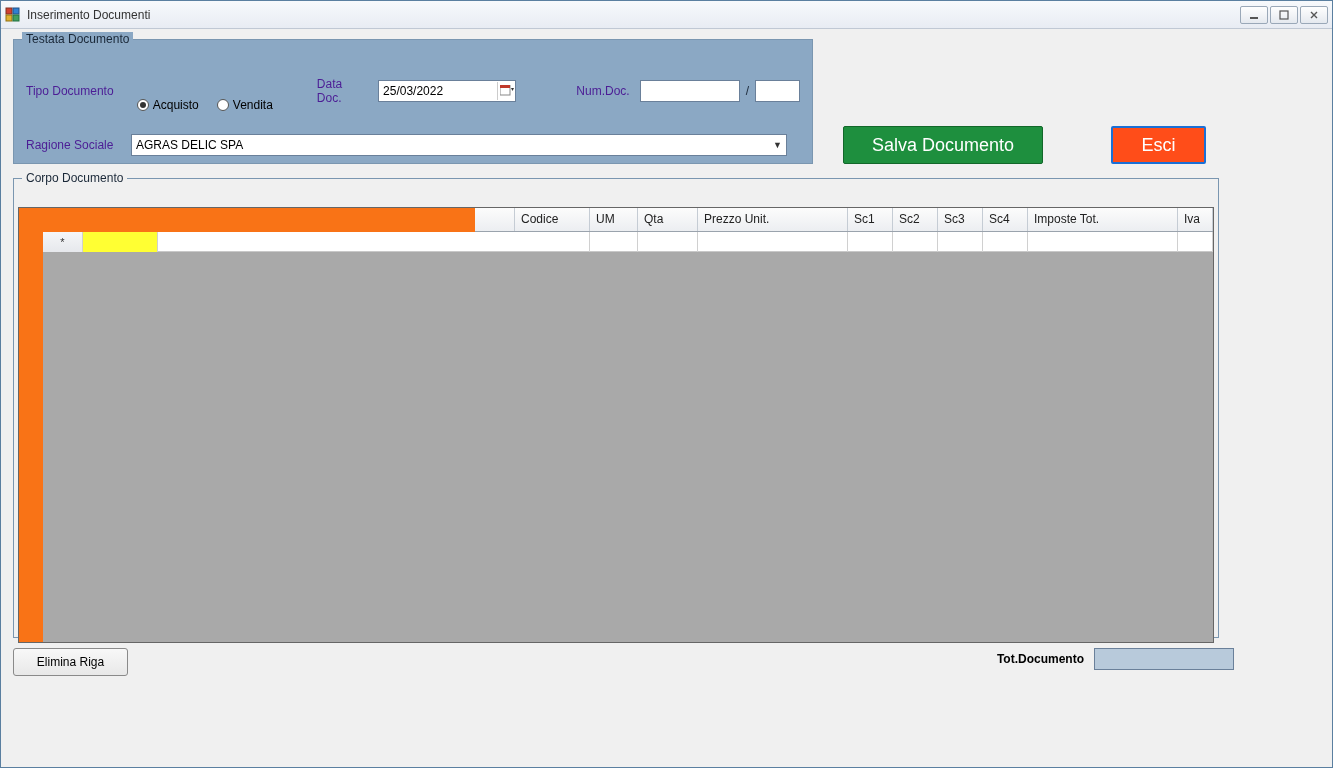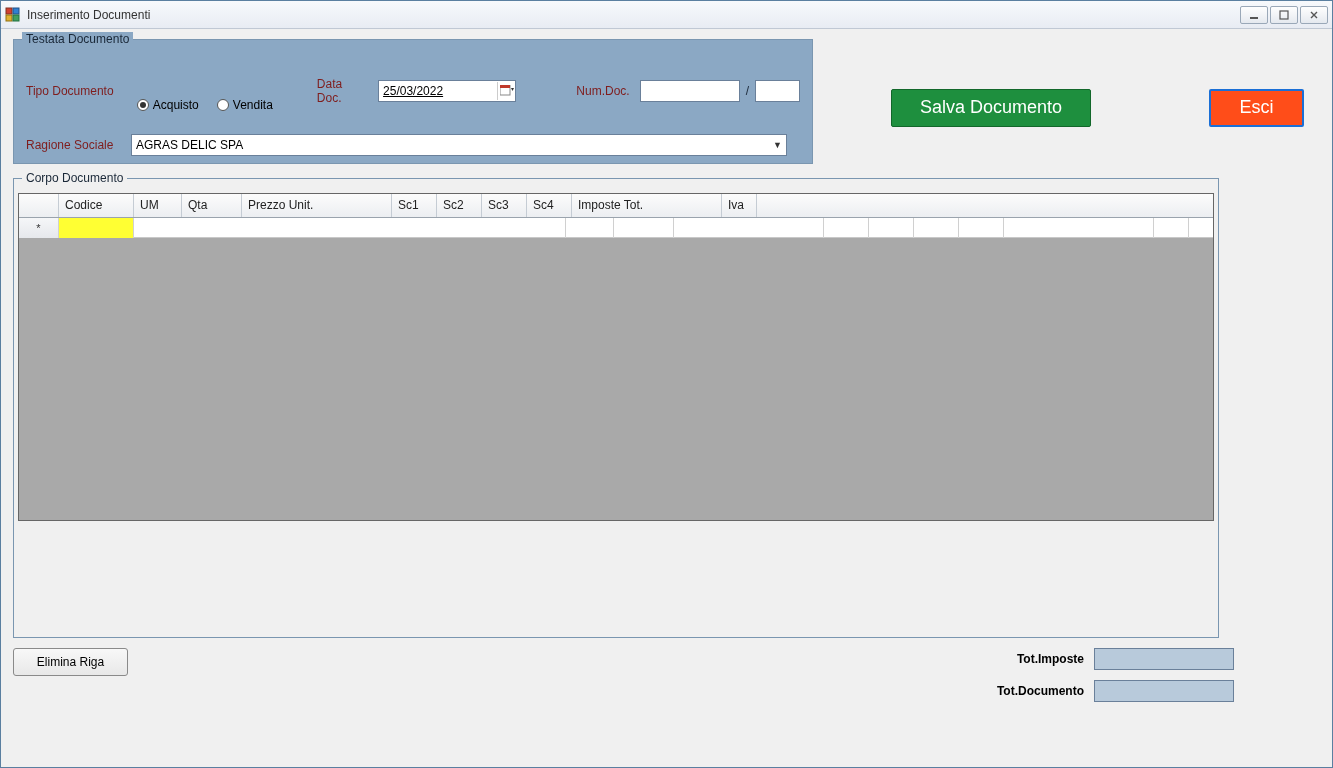--- a/index.html
+++ b/index.html
@@ -45,21 +45,21 @@
 }
 .content {
   flex: 1;
   padding: 10px 12px 12px 12px;
   display: flex;
   flex-direction: column;
   position: relative;
 }
 .top-row {
   display: flex;
-  align-items: center;
+  align-items: flex-end;
   gap: 30px;
 }
 .groupbox {
   border: 1px solid #7a96b0;
   position: relative;
   padding: 20px 12px 14px 12px;
 }
 .groupbox.testata {
   background: #8ba8c4;
   width: 800px;
@@ -69,49 +69,49 @@
   position: absolute;
   top: -8px; left: 8px;
   padding: 0 4px;
   background: transparent;
   color: #1a2838;
 }
 .groupbox.testata .legend { background: #8ba8c4; }
 .groupbox.corpo .legend { background: #f0f0f0; }
 .form-row { display: flex; align-items: center; margin-top: 6px; }
 .form-row.first { margin-top: 10px; }
-.lbl { color: #7f1d1d; }
+.lbl { color: #4c1d95; }
 .radio-wrap { display: inline-flex; align-items: center; margin-left: 10px; margin-top: 28px; }
 .radio-circle {
   width: 12px; height: 12px; border-radius: 50%;
   border: 1px solid #555; background: #fff; margin-right: 4px;
   display: inline-flex; align-items: center; justify-content: center;
 }
 .radio-circle.checked::after {
   content: ""; width: 6px; height: 6px; border-radius: 50%; background: #333;
 }
 .textfield {
   background: #fff; border: 1px solid #6a809a;
   height: 22px; padding: 2px 4px; font-size: 12px;
 }
 .datefield {
   width: 144px; display: flex; align-items: center;
-  background: #fff; border: 1px solid #6a809a; height: 22px; text-decoration: underline;
+  background: #fff; border: 1px solid #6a809a; height: 22px;
 }
 .datefield .dval { flex: 1; padding: 0 4px; }
 .datefield .cal-btn {
   width: 18px; height: 18px; display: flex; align-items: center; justify-content: center;
   border-left: 1px solid #ccc; font-size: 9px; color: #333;
 }
 .combo {
   background: #fff; border: 1px solid #6a809a;
   height: 22px; display: flex; align-items: center; padding: 0 4px;
 }
 .combo .arrow { margin-left: auto; font-size: 9px; color: #333; }
-.rightbtns { display: flex; gap: 118px; align-items: flex-start; padding-top: 12px; margin-left: 48px; }
+.rightbtns { display: flex; gap: 68px; align-items: flex-start; padding-top: 12px; }
 .big-btn {
   height: 38px;
   border: 1px solid #888;
   display: flex; align-items: center; justify-content: center;
   font-size: 18px; color: #fff; cursor: pointer;
   border-radius: 2px;
 }
 .btn-save {
   width: 200px;
   background: #1e8f3e;
@@ -119,29 +119,30 @@
 }
 .btn-exit {
   width: 95px;
   background: #ff4d19;
   border: 2px solid #1a6fd6;
 }
 .groupbox.corpo {
   background: #f0f0f0;
   margin-top: 14px;
   width: 1206px;
-  padding: 14px 4px 4px 4px;
+  padding: 28px 4px 4px 4px;
   height: 460px;
 }
 .grid-wrap {
   border: 1px solid #666;
   background: #f97316;
-  height: 328px;
+  height: 436px;
   display: flex; flex-direction: column;
   overflow: hidden;
+  align-items: flex-end;
 }
 .grid-header {
   display: flex;
   background: linear-gradient(#fcfcfc, #eceef1);
   border-bottom: 1px solid #9aa3ad;
   height: 24px;
 }
 .gh-cell {
   border-right: 1px solid #c5ccd4;
   padding: 4px 6px;
@@ -329,24 +330,20 @@
       </div>
     </div>
 
     <div class="bottom-row">
       <div class="btn-delete">
         <span>Elimina Riga</span>
       </div>
 
       <div class="totals">
         <div class="total-row">
-          <span class="total-lbl">Tot.Imposte</span>
-          <div class="total-field"></div>
-        </div>
-        <div class="total-row">
           <span class="total-lbl">Tot.Documento</span>
           <div class="total-field"></div>
         </div>
       </div>
     </div>
 
   </div>
 </div>
 
 </body></html>

